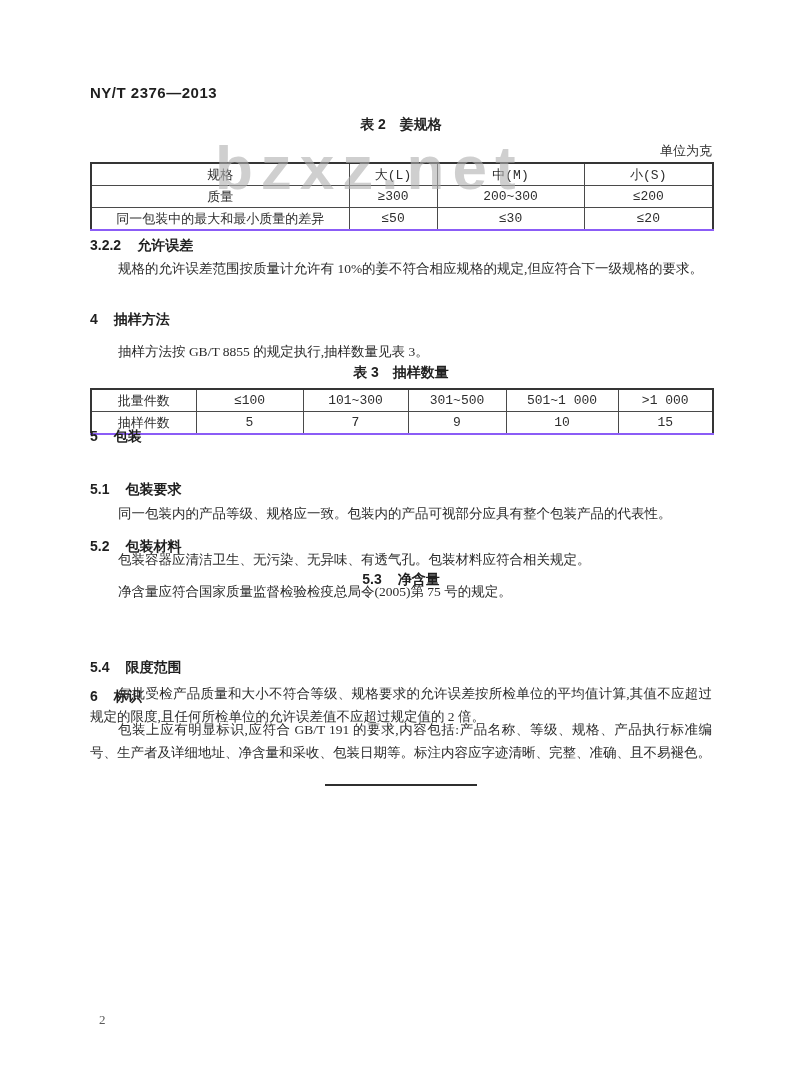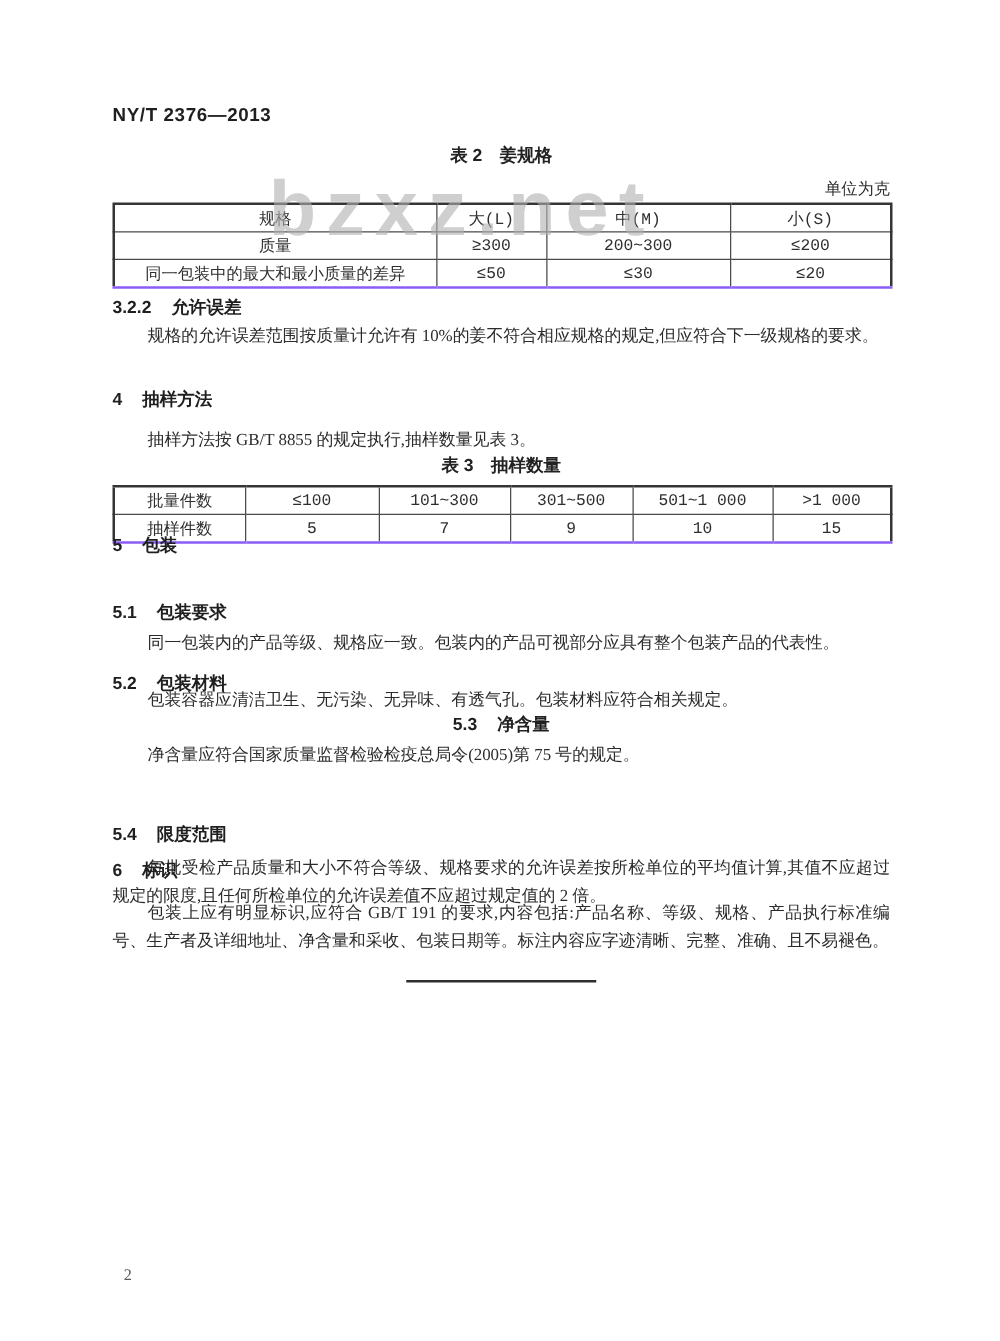--- a/index.html
+++ b/index.html
@@ -176,21 +176,21 @@
     <div class="abs body-par" style="top:502px;">同一包装内的产品等级、规格应一致。包装内的产品可视部分应具有整个包装产品的代表性。</div>
 
     <div class="abs sec-head" style="top:538px;">
       <span class="snum">5.2</span><span>包装材料</span>
     </div>
     <div class="abs body-par" style="top:548px;">包装容器应清洁卫生、无污染、无异味、有透气孔。包装材料应符合相关规定。</div>
 
     <div class="abs sec-head" style="top:571px;text-align:center;">
       <span class="snum">5.3</span><span>净含量</span>
     </div>
-    <div class="abs body-par" style="top:592px;">净含量应符合国家质量监督检验检疫总局令(2005)第 75 号的规定。</div>
+    <div class="abs body-par" style="top:580px;">净含量应符合国家质量监督检验检疫总局令(2005)第 75 号的规定。</div>
 
     <div class="abs sec-head" style="top:615px;margin-top:44px;">
       <span class="snum">5.4</span><span>限度范围</span>
     </div>
     <div class="abs body-par" style="top:636px;margin-top:46px;">每批受检产品质量和大小不符合等级、规格要求的允许误差按所检单位的平均值计算,其值不应超过规定的限度,且任何所检单位的允许误差值不应超过规定值的 2 倍。</div>
 
     <div class="abs sec-head" style="top:688px;">
       <span class="snum">6</span><span>标识</span>
     </div>
     <div class="abs body-par" style="top:718px;">包装上应有明显标识,应符合 GB/T 191 的要求,内容包括:产品名称、等级、规格、产品执行标准编号、生产者及详细地址、净含量和采收、包装日期等。标注内容应字迹清晰、完整、准确、且不易褪色。</div>

